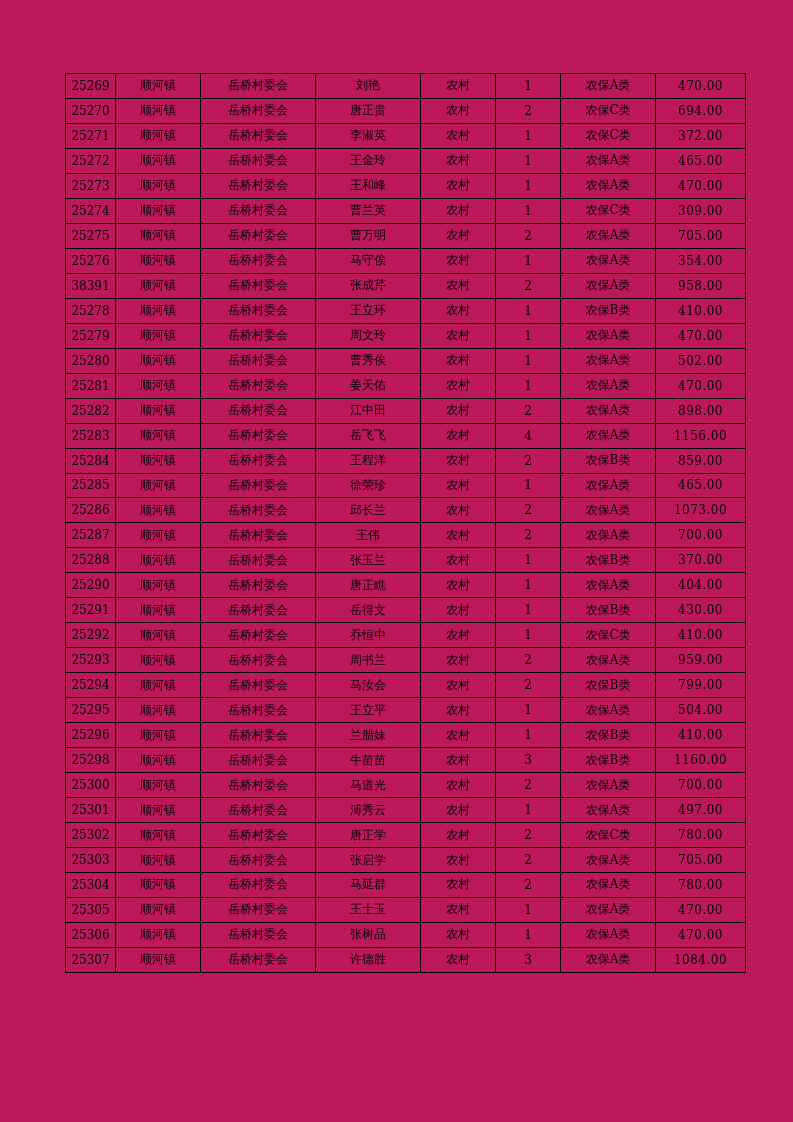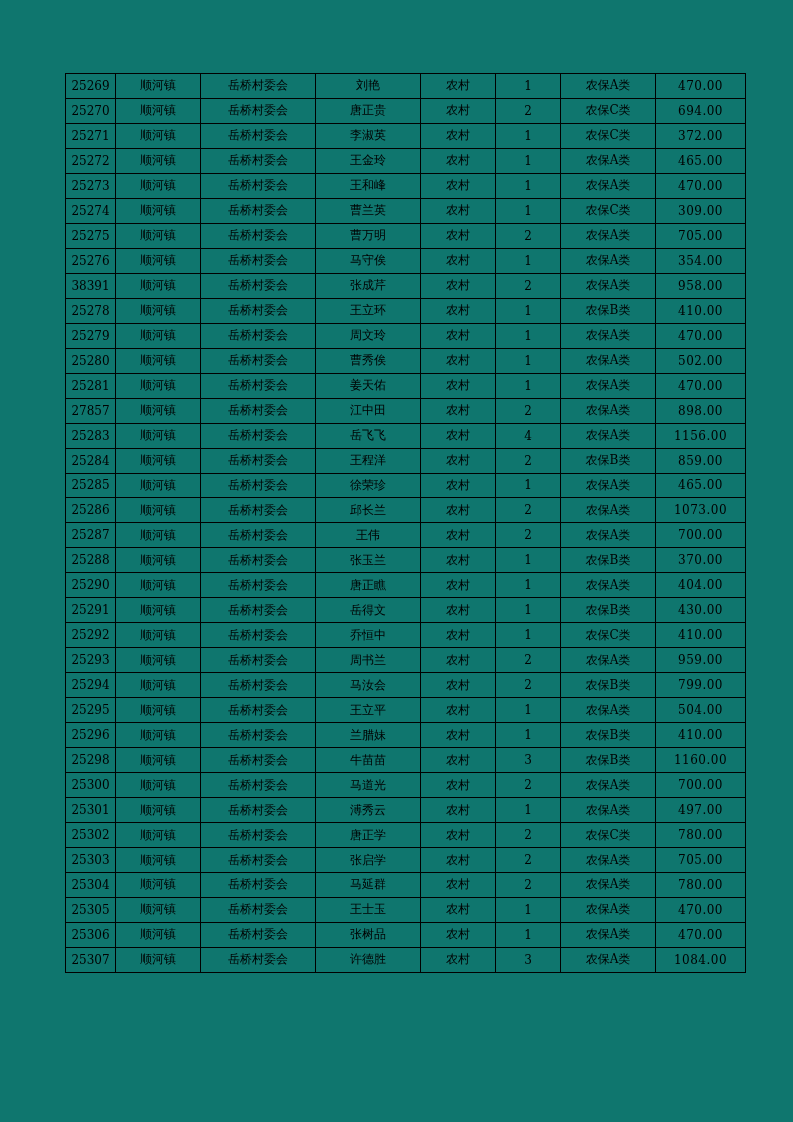--- a/index.html
+++ b/index.html
@@ -6,21 +6,21 @@
     margin: 0;
     padding: 0;
     background: #888;
     font-family: "DejaVu Serif", "Liberation Serif", serif;
   }
   .page {
     position: relative;
     width: 793px;
     height: 1122px;
     margin: 0 auto;
-    background: #0f766e;
+    background: #be185d;
     overflow: hidden;
   }
   table.records {
     position: absolute;
     left: 65px;
     top: 73px;
     border-collapse: collapse;
     table-layout: fixed;
     width: 640px;
     font-size: 12px;
@@ -174,21 +174,21 @@
           <td class="col-0">25281</td>
           <td class="col-1">顺河镇</td>
           <td class="col-2">岳桥村委会</td>
           <td class="col-3">姜天佑</td>
           <td class="col-4">农村</td>
           <td class="col-5">1</td>
           <td class="col-6">农保A类</td>
           <td class="col-7">470.00</td>
         </tr>
         <tr>
-          <td class="col-0">27857</td>
+          <td class="col-0">25282</td>
           <td class="col-1">顺河镇</td>
           <td class="col-2">岳桥村委会</td>
           <td class="col-3">江中田</td>
           <td class="col-4">农村</td>
           <td class="col-5">2</td>
           <td class="col-6">农保A类</td>
           <td class="col-7">898.00</td>
         </tr>
         <tr>
           <td class="col-0">25283</td>

